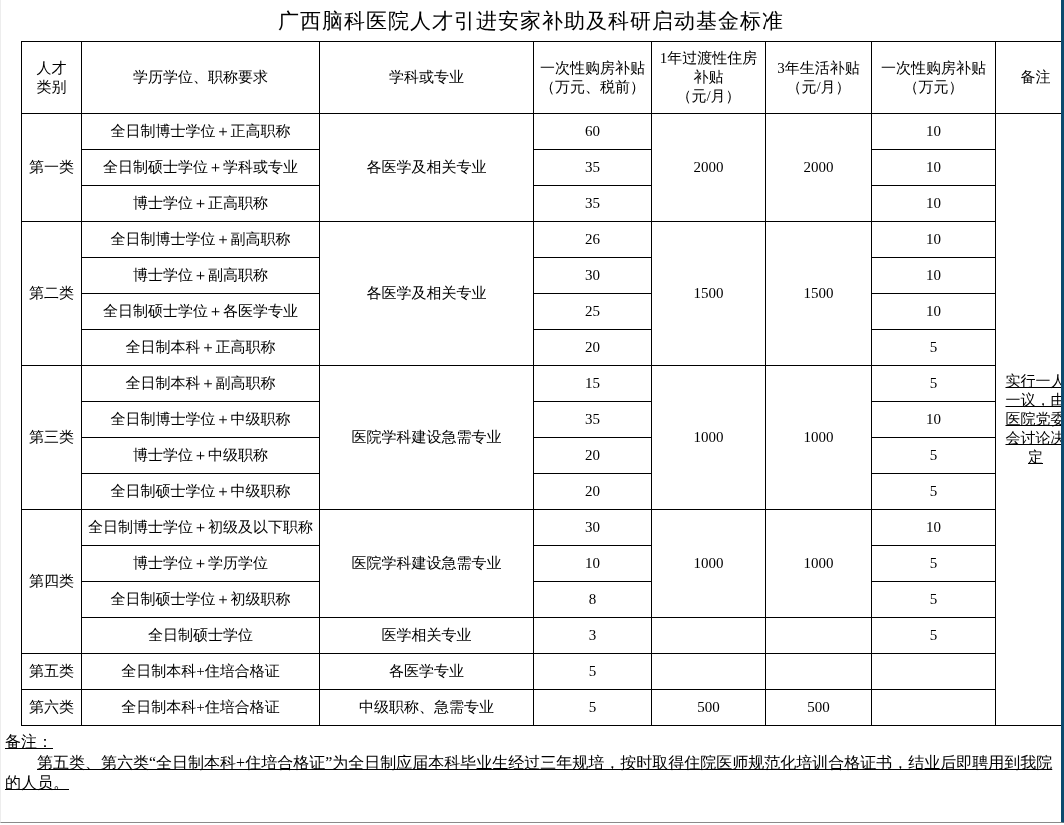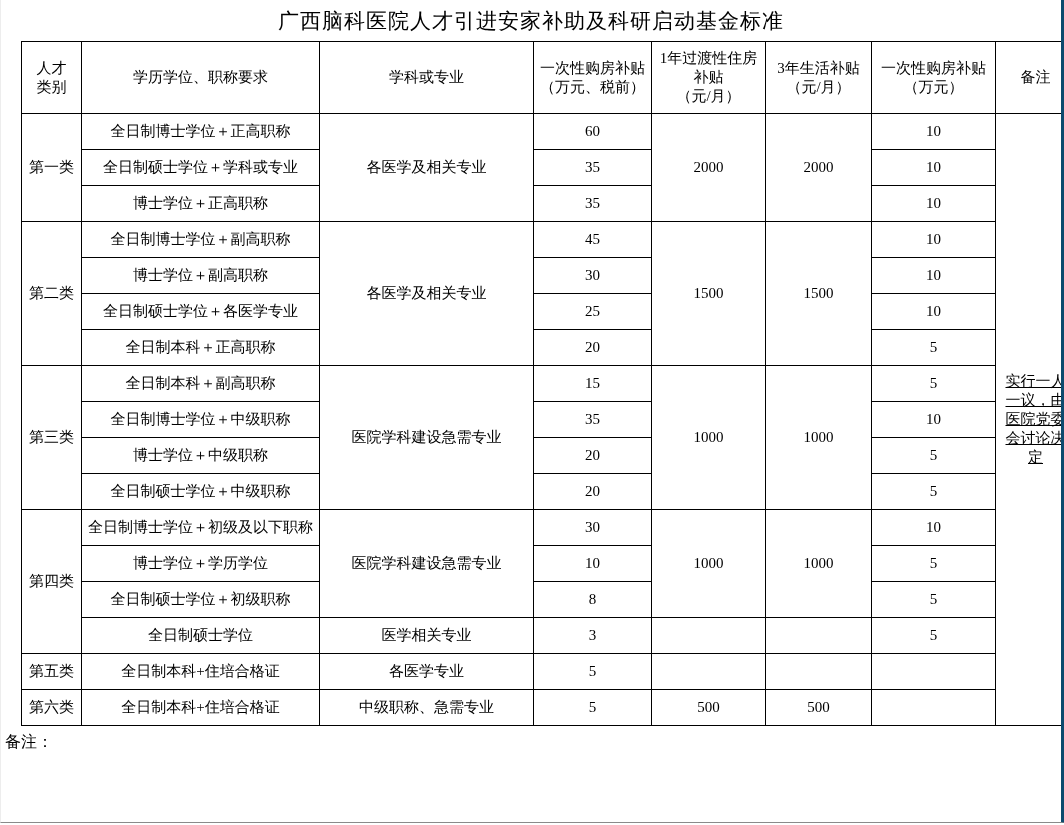--- a/index.html
+++ b/index.html
@@ -14,21 +14,21 @@
   table.grid th,table.grid td{border:1px solid #000;font-weight:normal;
     font-size:15px;text-align:center;vertical-align:middle;
     padding:1px 3px;line-height:19px;overflow:hidden;}
   tr.hdr{height:72px;}
   tr.r{height:36px;}
   .pre{white-space:pre-line;}
   td.left{text-align:left;padding-left:5px;}
   td.remark{font-size:15px;line-height:20px;text-align:center;
     vertical-align:middle;padding:1px 2px;text-decoration:underline;}
   .notes{margin:6px 4px 0 4px;font-size:16px;line-height:20px;}
-  .notes p{margin:0 0 1px 0;}
+  .notes p{margin:0 0 1px 0;text-decoration:underline;}
   .notes p.ind{text-indent:2em;}
 </style>
 </head>
 <body>
 
 <div class="page">
 
   <div class="title">广西脑科医院人才引进安家补助及科研启动基金标准</div>
 
   <table class="grid">
@@ -79,21 +79,21 @@
     <tr class="r">
       <td class="left">博士学位＋正高职称</td>
       <td>35</td>
       <td>10</td>
     </tr>
 
     <tr class="r">
       <td rowspan="4">第二类</td>
       <td class="left">全日制博士学位＋副高职称</td>
       <td rowspan="4">各医学及相关专业</td>
-      <td>45</td>
+      <td>26</td>
       <td rowspan="4">1500</td>
       <td rowspan="4">1500</td>
       <td>10</td>
     </tr>
     <tr class="r">
       <td class="left">博士学位＋副高职称</td>
       <td>30</td>
       <td>10</td>
     </tr>
     <tr class="r">
@@ -177,15 +177,16 @@
       <td>5</td>
       <td>500</td>
       <td>500</td>
       <td></td>
     </tr>
   </tbody>
     </table>
 
   <div class="notes">
     <p>备注：</p>
+    <p class="ind">第五类、第六类“全日制本科+住培合格证”为全日制应届本科毕业生经过三年规培，按时取得住院医师规范化培训合格证书，结业后即聘用到我院的人员。</p>
   </div>
 
 </div>
 
 </body></html>

